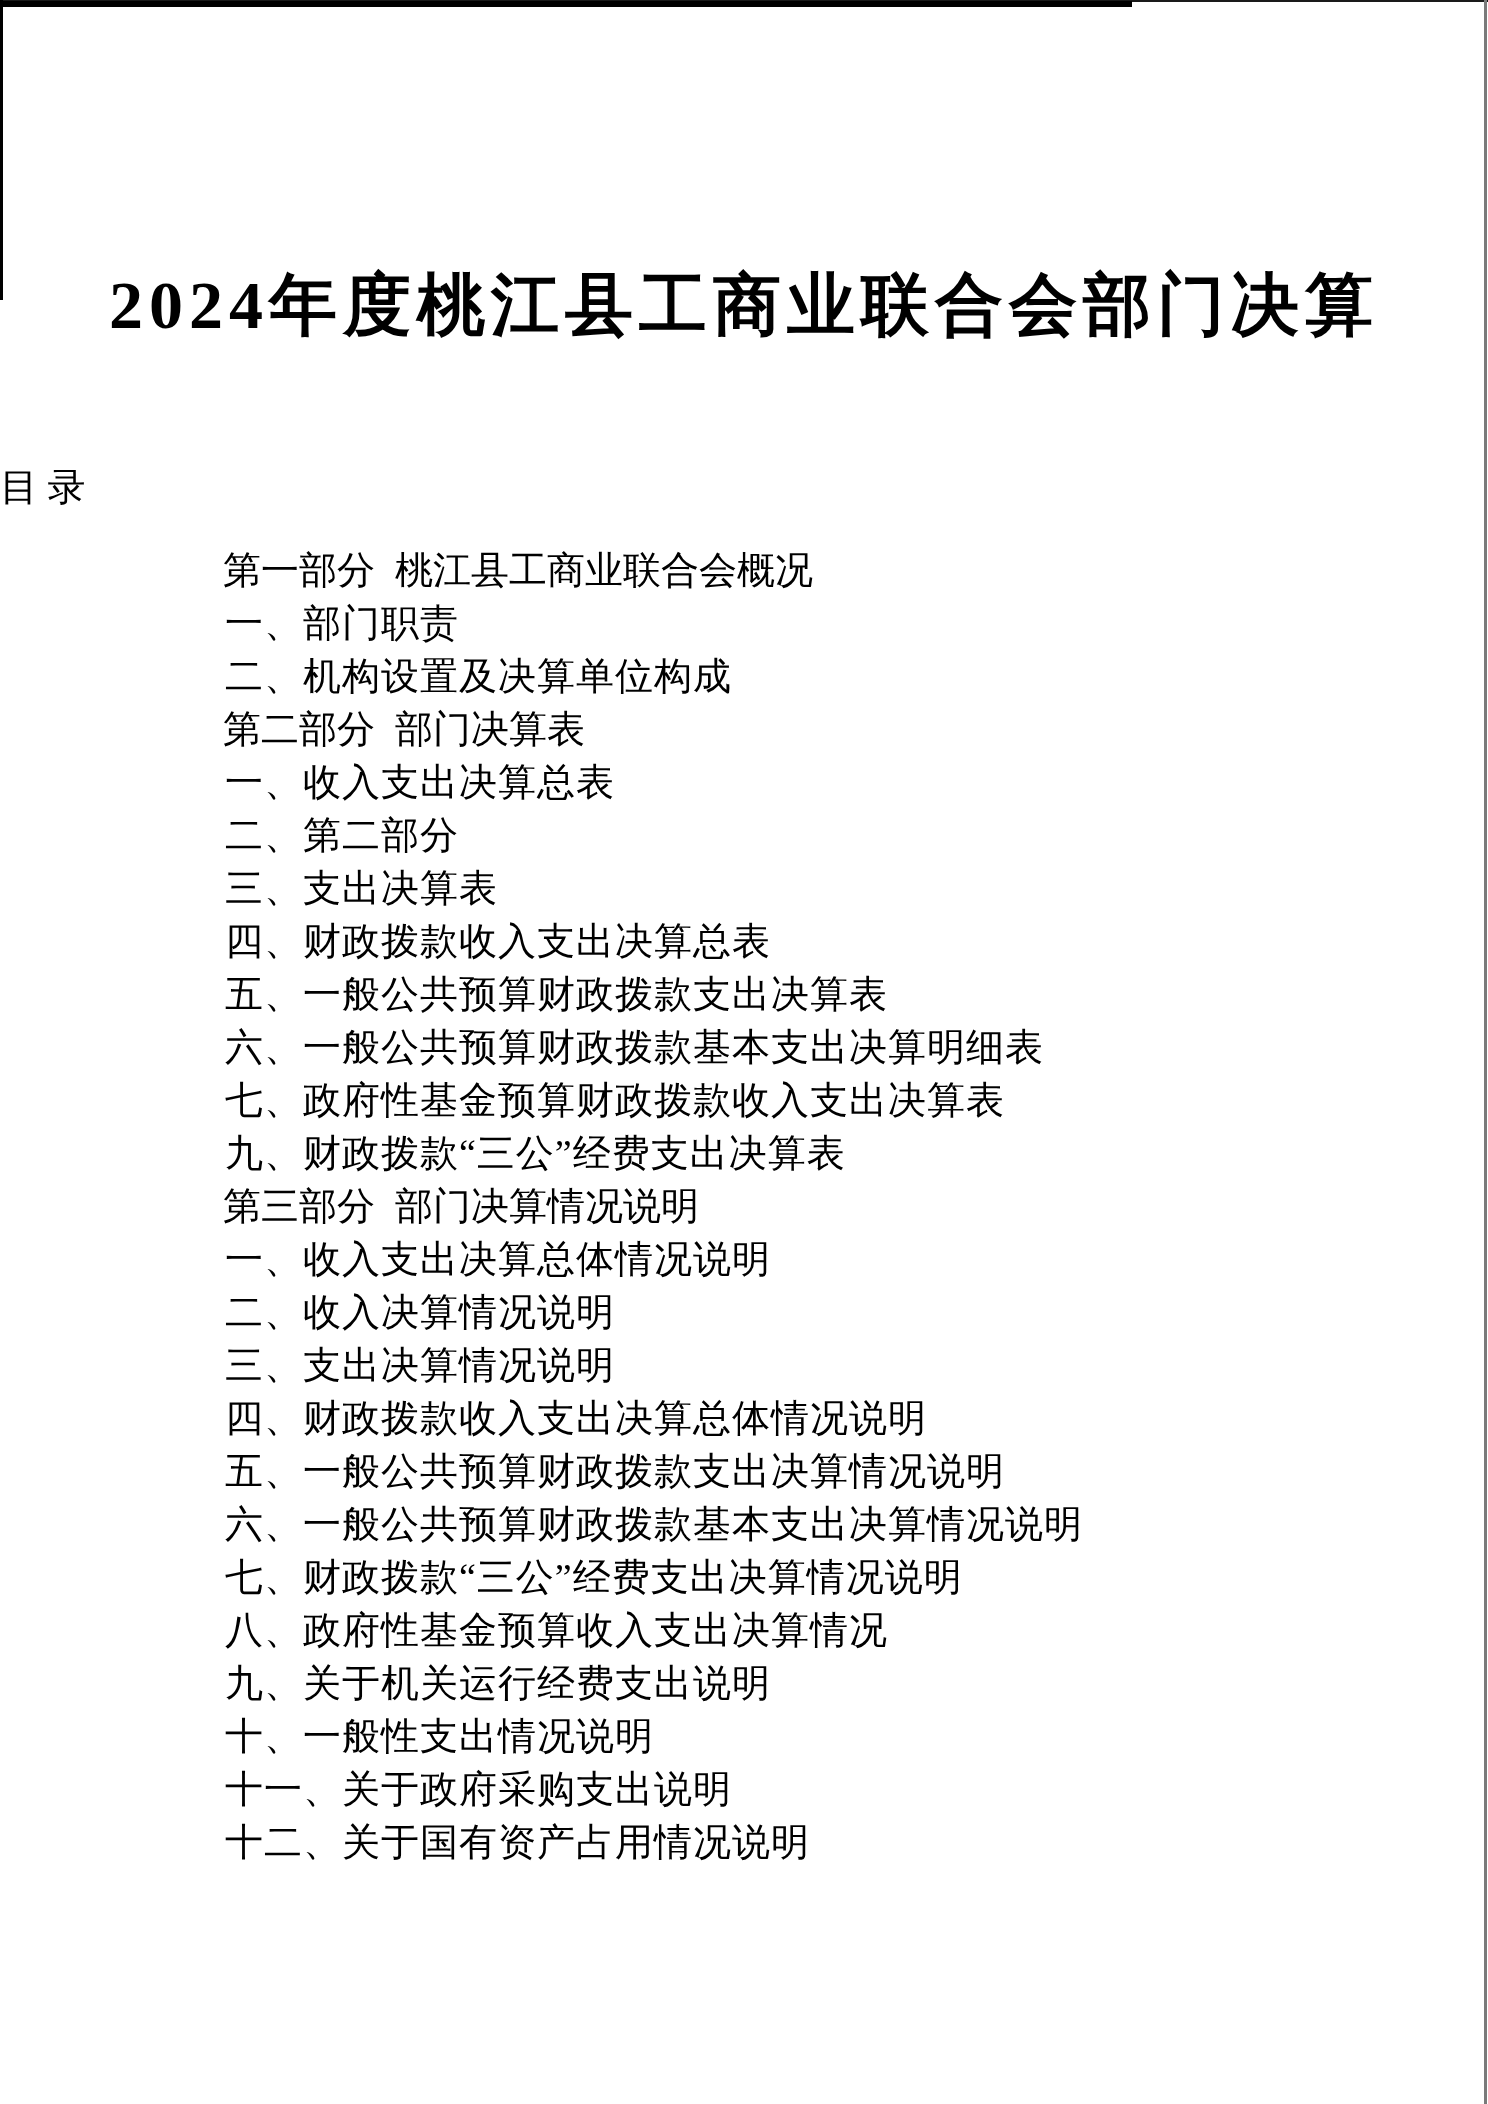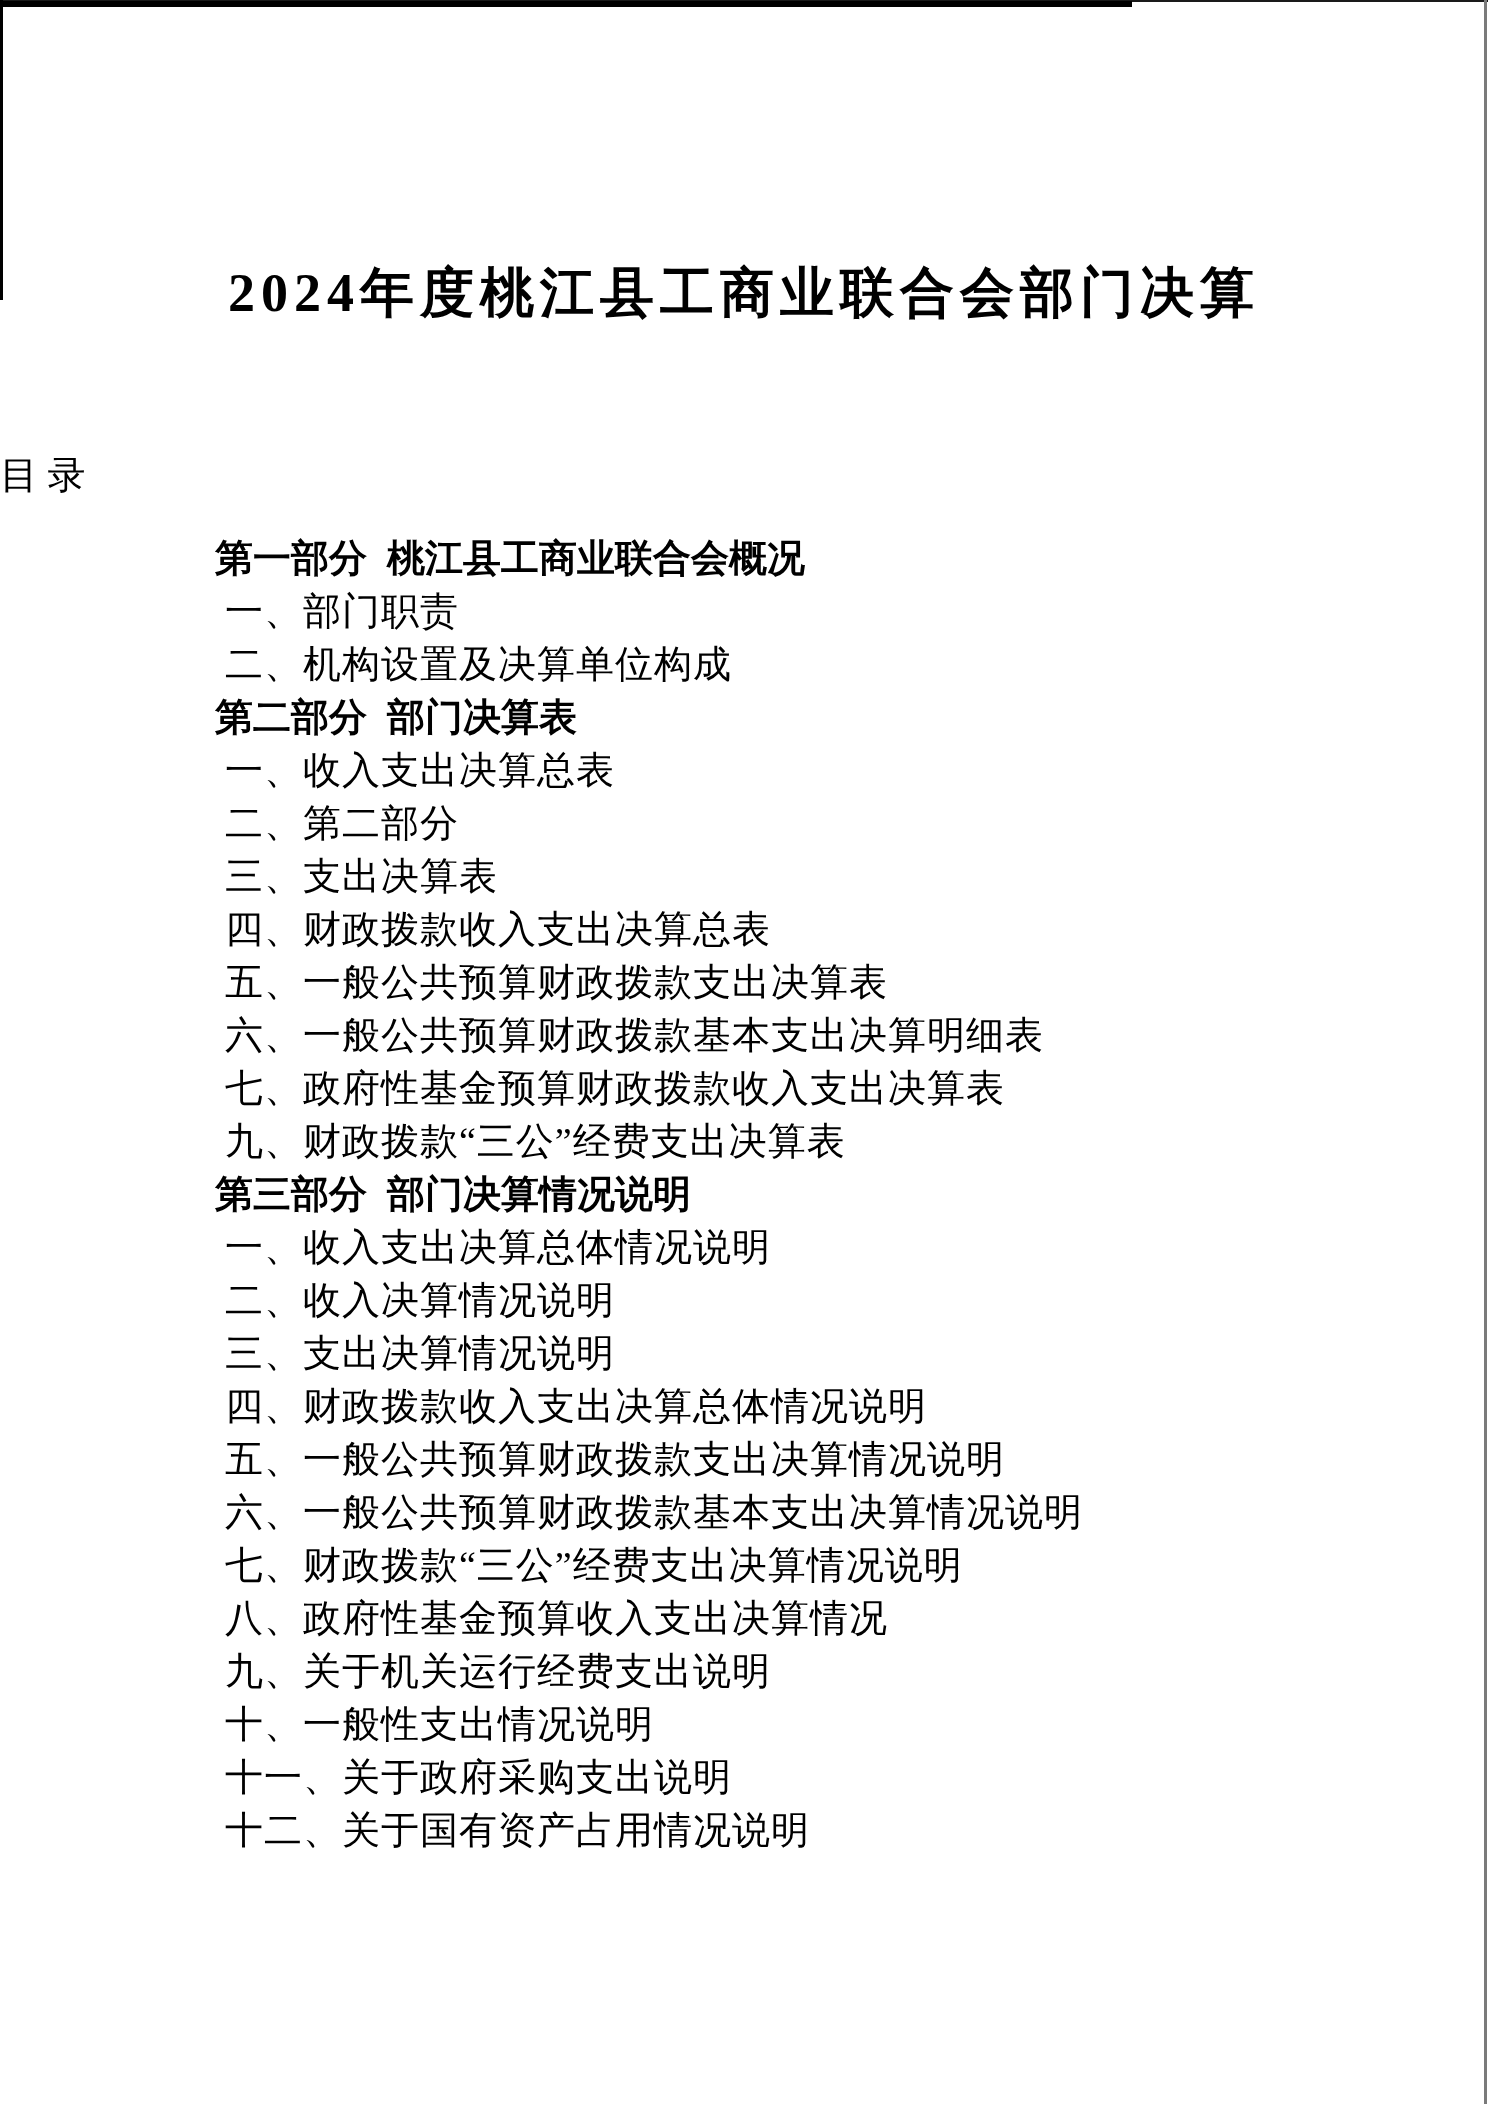--- a/index.html
+++ b/index.html
@@ -35,46 +35,47 @@
     background: #000000;
   }
   .edge-right {
     position: absolute;
     top: 0; left: 1484px;
     width: 3px; height: 2104px;
     background: #7a7a7a;
   }
 
   .doc-title {
-    margin: 4px;
+    margin: 16px;
     padding-top: 256px;
     text-align: center;
-    font-size: 54px;
+    font-size: 68px;
     line-height: 66px;
     font-weight: bold;
     letter-spacing: 6px;
     white-space: nowrap;
   }
   .toc-heading {
     margin: 126px 0 0 0;
     text-align: left;
     font-size: 38px;
     line-height: 46px;
     font-weight: normal;
   }
   .toc {
     margin-top: 34px;
     padding-left: 215px;
     padding-right: 60px;
     font-size: 38px;
   }
   .toc-part {
-    font-weight: bold;
+    font-weight: normal;
     line-height: 53px;
     white-space: nowrap;
+    margin-left: 8px;
   }
   .toc-part .part-title {
     margin-left: 20px;
   }
   .toc-item {
     font-weight: normal;
     line-height: 53px;
     padding-left: 10px;
     letter-spacing: 1px;
     white-space: nowrap;

